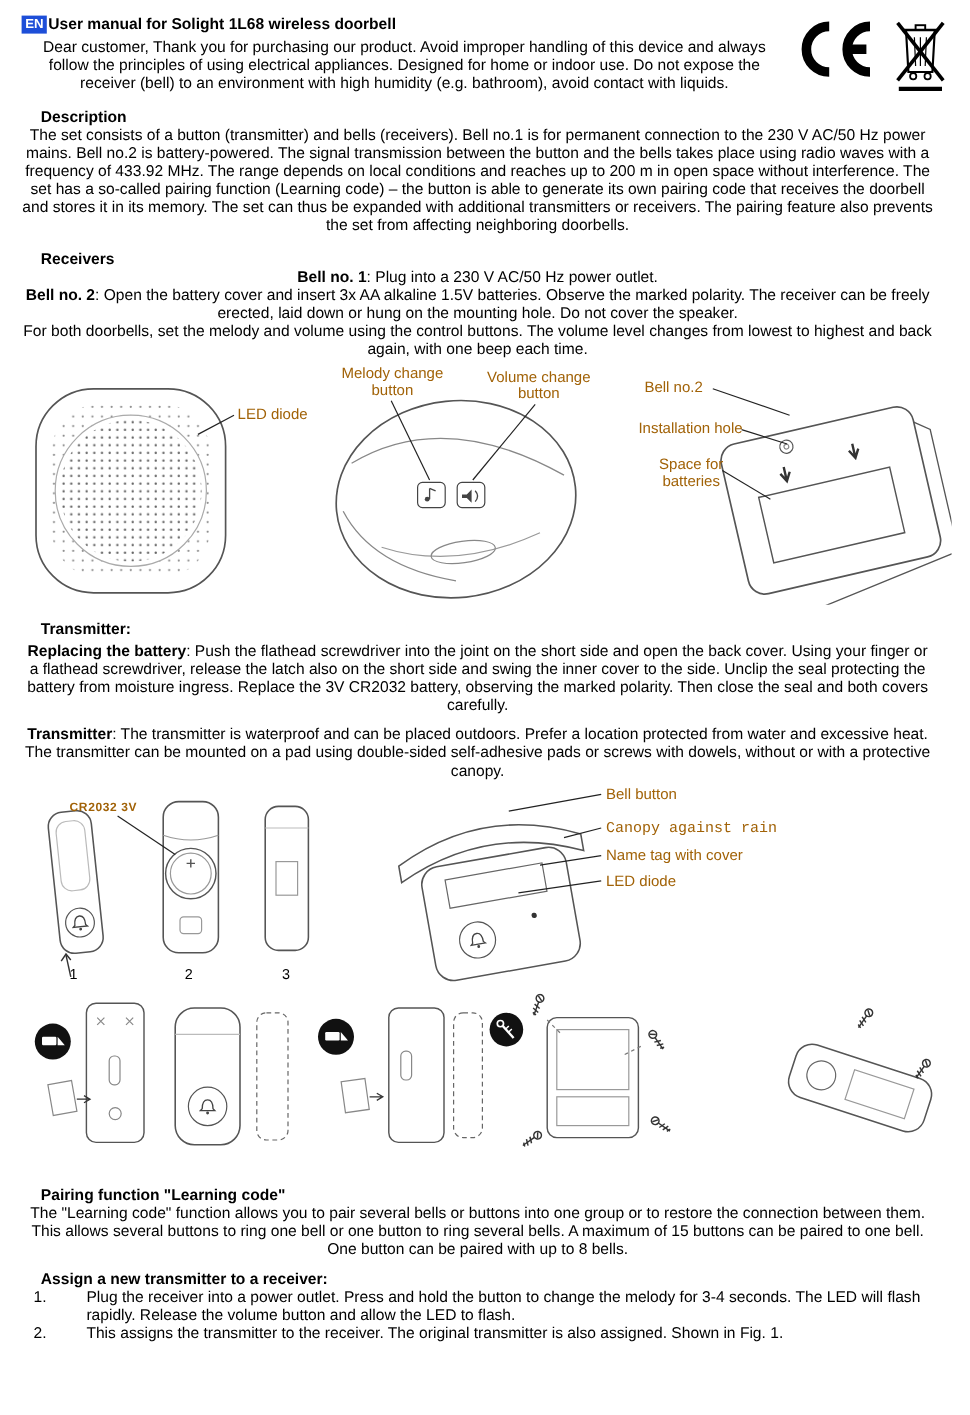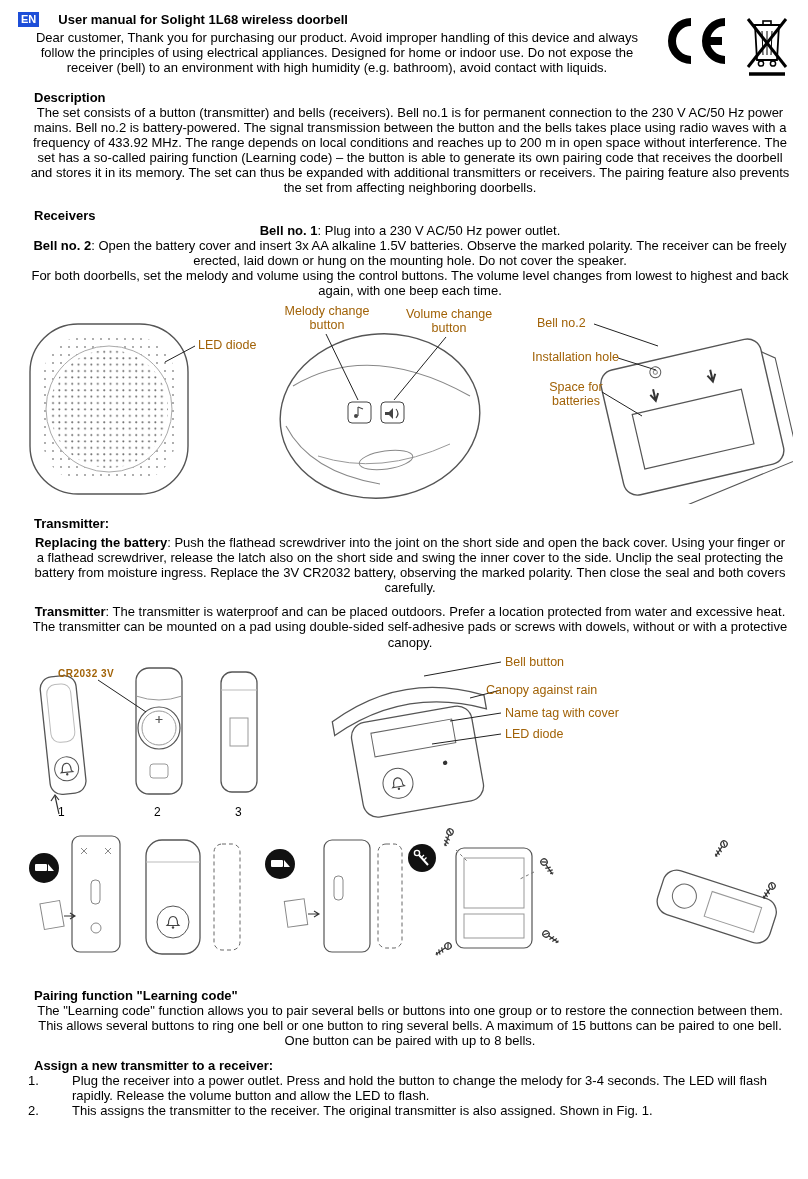--- a/index.html
+++ b/index.html
@@ -5,30 +5,30 @@
   * { box-sizing: border-box; }
   html, body { margin: 0; padding: 0; }
   body {
     width: 808px; height: 1179px;
     background: #ffffff; color: #000;
     font-family: "Liberation Sans", "DejaVu Sans", sans-serif;
     font-size: 13px; line-height: 1.16;
     overflow: hidden;
   }
   .page { padding: 12px 16px 0 18px; }
-  .txt { max-width: 760px; margin-left: 12px; }
+  .txt { max-width: 760px; }
   p { margin: 0; text-align: center; }
 
   .header { display: flex; justify-content: space-between; }
   .header-text { width: 638px; }
   .title-line { font-weight: bold; margin-bottom: 2px; }
   .en-badge {
     display: inline-block; background: #1d4ed8; color: #fff;
     font-weight: bold; font-size: 11px; line-height: 1;
-    padding: 2px 3px; margin-right: 19px; position: relative; top: -1px;
+    padding: 2px 3px; margin-right: 1px; position: relative; top: -1px;
   }
   .marks { display: flex; gap: 16px; align-items: flex-start; margin-top: 4px; padding-right: 2px; }
 
   .sec-heading { font-weight: bold; margin-top: 12px; padding-left: 16px; }
   .para-gap { margin-top: 9px; }
 
   .fig { position: relative; width: 775px; }
   .fig svg.fig-canvas { position: absolute; left: 0; top: 0; }
   .fig-label {
     position: absolute; font-size: 12.5px; line-height: 1.12; color: #a16207;
@@ -218,21 +218,21 @@
         <line x1="483" y1="36" x2="452" y2="44" stroke="#222" stroke-width="1"></line>
         <line x1="483" y1="59" x2="432" y2="67" stroke="#222" stroke-width="1"></line>
         <line x1="483" y1="80" x2="414" y2="90" stroke="#222" stroke-width="1"></line>
       </g>
     </svg>
     <div class="fig-label small" style="left:40px; top:14px; font-weight:bold;">CR2032 3V</div>
     <div class="fig-num" style="left:40px; top:152px;">1</div>
     <div class="fig-num" style="left:136px; top:152px;">2</div>
     <div class="fig-num" style="left:217px; top:152px;">3</div>
     <div class="fig-label" style="left:487px; top:1px;">Bell button</div>
-    <div class="fig-label" style="left:468px; top:29px;">Canopy against rain</div>
+    <div class="fig-label" style="left:487px; top:29px;font-family:Liberation Mono, monospace;">Canopy against rain</div>
     <div class="fig-label" style="left:487px; top:52px;">Name tag with cover</div>
     <div class="fig-label" style="left:487px; top:73px;">LED diode</div>
   </div>
 
   <div class="fig" id="fig-install">
     <svg class="fig-canvas" width="775" height="152">
 
       <g>
         <circle cx="26" cy="40" r="15" fill="#111"></circle>
         <g>

